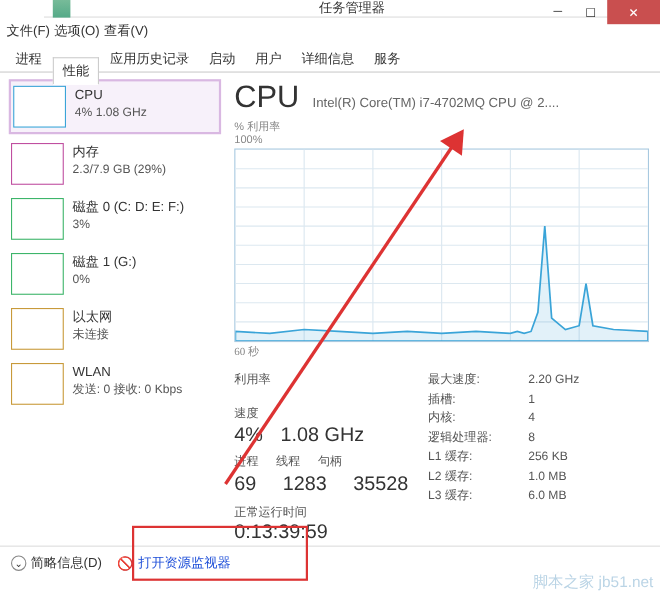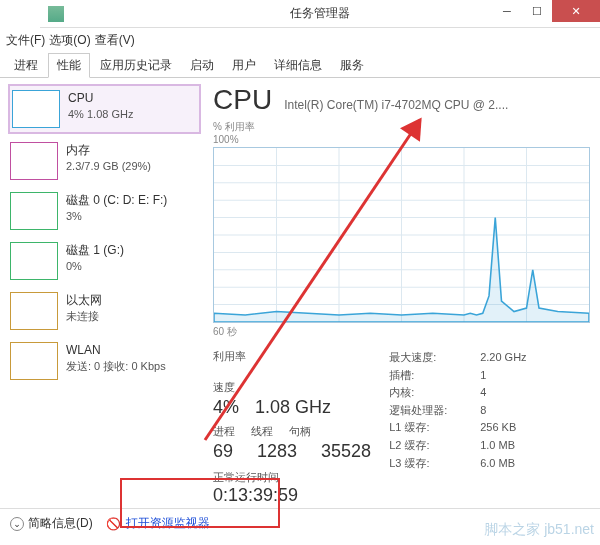--- a/index.html
+++ b/index.html
@@ -1,47 +1,47 @@
 <!DOCTYPE html>
 <html><head>
 <meta charset="utf-8">
 <style>
 * { box-sizing: border-box; margin: 0; padding: 0; font-family: "Microsoft YaHei", "Segoe UI", sans-serif; }
 body { width: 600px; height: 545px; background: #fff; position: relative; overflow: hidden; }
-.titlebar { height: 28px; background: #fff; border-bottom: 1px solid #ddd; display: flex; align-items: center; position: relative; margin-left: 40px; }
+.titlebar { height: 16px; background: #fff; border-bottom: 1px solid #ddd; display: flex; align-items: center; position: relative; margin-left: 40px; }
 .titlebar .icon { width: 16px; height: 16px; margin-left: 8px; background: linear-gradient(#7b9, #5a8); }
 .titlebar .title { position: absolute; left: 50%; transform: translateX(-50%); font-size: 12px; color: #333; }
 .winbtns { position: absolute; right: 0; top: 0; display: flex; }
 .winbtn { width: 30px; height: 22px; display: flex; align-items: center; justify-content: center; font-size: 11px; color: #333; }
 .winbtn.close { background: #c94f4f; color: #fff; width: 48px; }
 .menubar { height: 24px; display: flex; align-items: center; padding: 0 6px; font-size: 12px; color: #333; gap: 4px; }
 .tabbar { height: 26px; display: flex; align-items: flex-end; padding: 0 6px; gap: 2px; border-bottom: 1px solid #ccc; font-size: 12px; }
 .tab { padding: 3px 8px 3px; color: #333; }
-.tab.active { border: 1px solid #ccc; border-bottom: 1px solid #fff; background: #fff; position: relative; top: 1px; }
+.tab.active { border: 1px solid #ccc; border-bottom: 1px solid #fff; background: #fff; position: relative; top: 12px; }
 .content { display: flex; height: 430px; }
 .sidebar { width: 205px; padding: 6px 4px 6px 8px; overflow: hidden; }
 .side-item { display: flex; gap: 8px; padding: 4px 2px; margin-bottom: 4px; }
 .side-item.active { border: 2px solid #d9b8e2; background: #f7f1fa; }
 .thumb { width: 48px; height: 38px; border: 1px solid; position: relative; background: #fff; flex-shrink: 0; }
 .thumb.cpu { border-color: #3aa4d8; }
 .thumb.mem { border-color: #c04fa0; }
 .thumb.disk { border-color: #3db56a; }
 .thumb.net { border-color: #c89a3a; }
 .thumb.wlan { border-color: #c89a3a; }
 .side-text { font-size: 12px; color: #333; line-height: 1.4; }
 .side-text .name { font-weight: 400; }
 .side-text .sub { font-size: 11px; color: #555; }
 .main { flex: 1; padding: 6px 10px 0 8px; position: relative; }
 .main-head { display: flex; align-items: baseline; gap: 12px; }
 .main-head .big { font-size: 28px; color: #333; font-weight: 400; }
 .main-head .model { font-size: 12px; color: #666; white-space: nowrap; }
 .chart-labels { display: flex; justify-content: space-between; font-size: 10px; color: #888; margin-top: 4px; flex-direction: column; }
 .chart { width: 100%; height: 176px; border: 1px solid #a8c9e0; margin-top: 2px; position: relative; background: #fff; }
 .chart svg { position: absolute; inset: 0; width: 100%; height: 100%; }
-.chart-bottom { font-size: 10px; color: #888; margin-top: 2px; }
+.chart-bottom { font-size: 10px; color: #888; margin-top: 2px; font-family: Liberation Serif, serif; }
 .stats { display: flex; margin-top: 10px; gap: 18px; font-size: 11px; color: #555; }
 .stats .col .lbls { display: flex; gap: 16px; flex-direction: column; }
 .stats .col .vals { display: flex; gap: 16px; font-size: 18px; color: #333; margin-top: 2px; }
 .stats .col2 .lbls { display: flex; gap: 16px; margin-top: 6px; }
 .stats .col2 .vals { display: flex; gap: 24px; font-size: 18px; color: #333; margin-top: 2px; }
 .uptime-lbl { font-size: 11px; color: #555; margin-top: 8px; font-family: Liberation Serif, serif; }
 .uptime-val { font-size: 18px; color: #333; }
 .rightcol { font-size: 11px; color: #555; }
 .rightcol div { display: flex; gap: 19px; line-height: 1.6; }
 .rightcol .k { width: 72px; }

